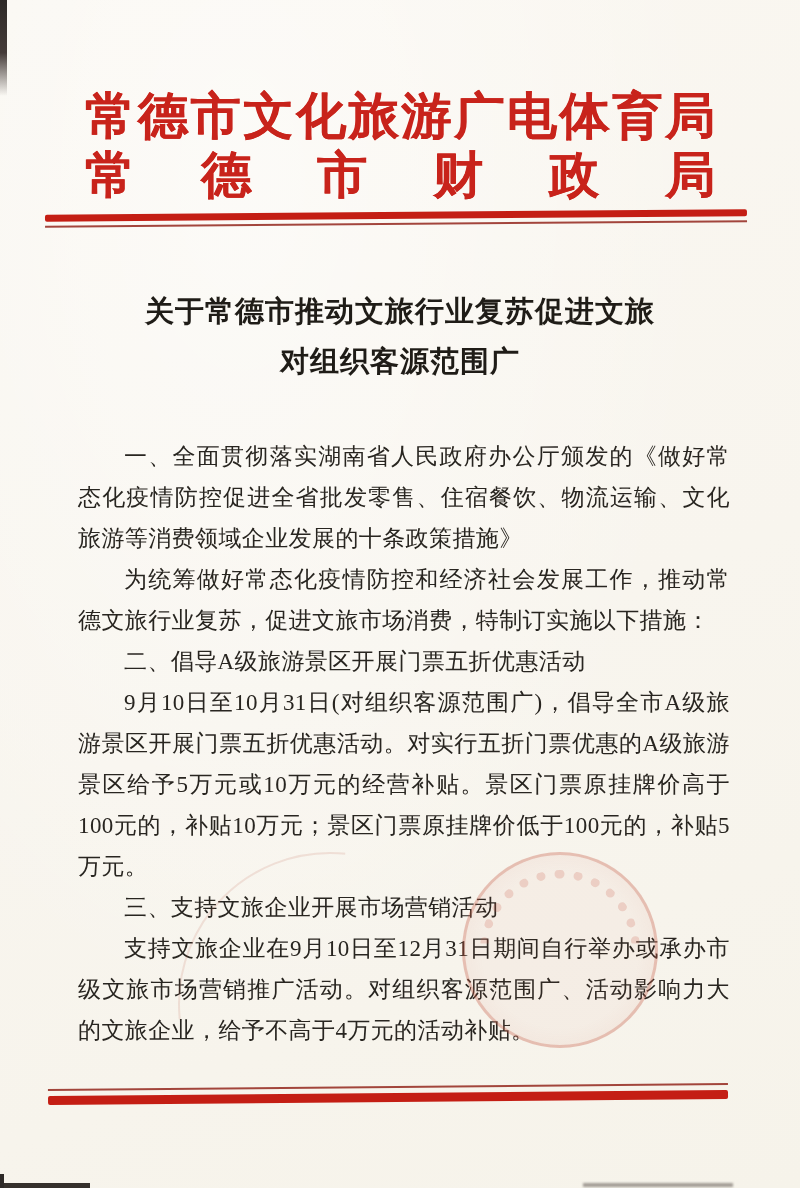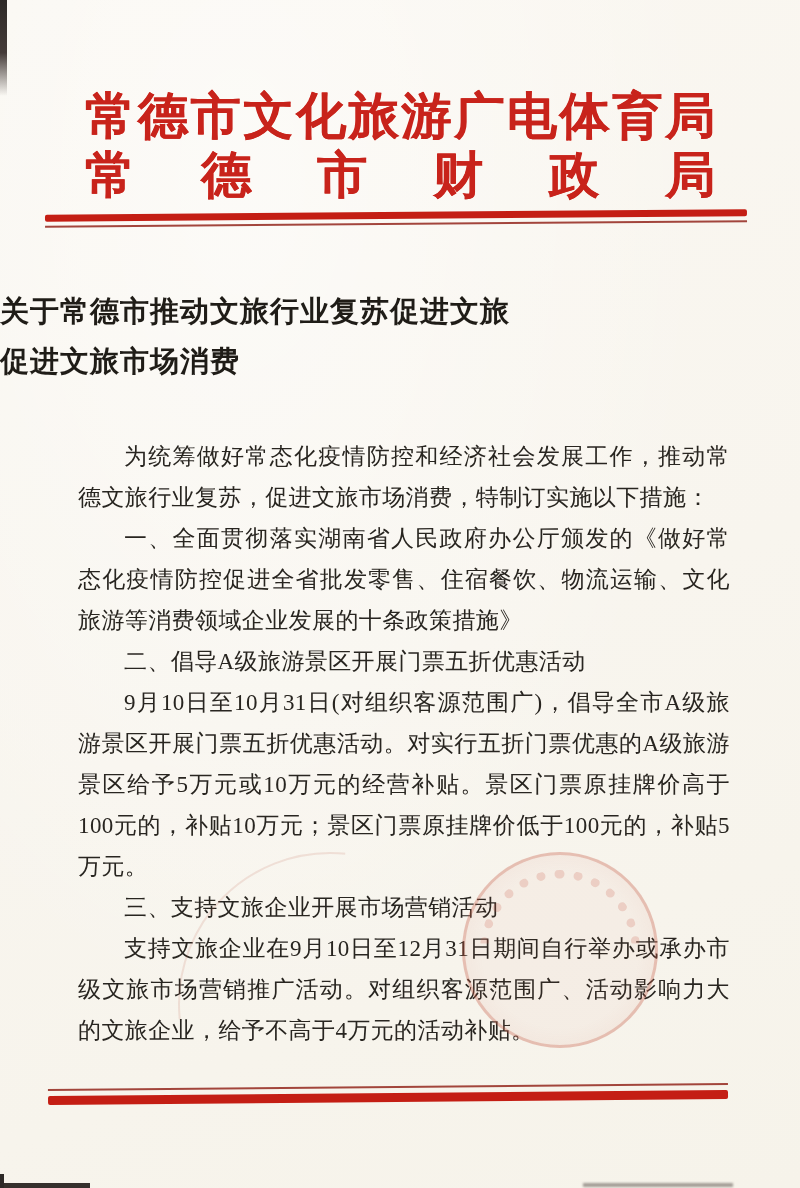--- a/index.html
+++ b/index.html
@@ -39,21 +39,21 @@
     text-shadow:0.6px 0 0 var(--header-red);}
   .agency-row span{display:block;}
   .agency-row.second{margin-top:6px;}
 
   .head-rule{position:absolute;top:212px;left:45px;width:702px;transform:rotate(-0.45deg);}
   .head-rule .thick{height:7px;background:var(--rule-red);border-radius:2px;}
   .head-rule .thin{height:2px;margin-top:4px;background:var(--rule-red-dark);opacity:.85;}
 
   
   .doc-title{position:absolute;top:286px;left:0;width:800px;margin:0;
-    color:var(--title-ink);
+    text-align:center;color:var(--title-ink);
     font-size:29px;font-weight:700;line-height:50px;letter-spacing:1px;}
   .doc-title span{display:block;}
 
   
   .body-text{position:absolute;top:436px;left:78px;width:652px;
     font-size:23px;line-height:41px;color:var(--ink);
     text-align:justify;letter-spacing:.4px;}
   .body-text p{margin:0;text-indent:2em;}
 
   
@@ -110,26 +110,26 @@
       </div>
   </div>
 
   <div class="head-rule">
     <div class="thick"></div>
     <div class="thin"></div>
   </div>
 
   <h1 class="doc-title">
     <span>关于常德市推动文旅行业复苏促进文旅</span>
-    <span>促进文旅市场消费</span>
+    <span>对组织客源范围广</span>
   </h1>
 
   <div class="body-text">
+      <p>一、全面贯彻落实湖南省人民政府办公厅颁发的《做好常态化疫情防控促进全省批发零售、住宿餐饮、物流运输、文化旅游等消费领域企业发展的十条政策措施》</p>
       <p>为统筹做好常态化疫情防控和经济社会发展工作，推动常德文旅行业复苏，促进文旅市场消费，特制订实施以下措施：</p>
-      <p>一、全面贯彻落实湖南省人民政府办公厅颁发的《做好常态化疫情防控促进全省批发零售、住宿餐饮、物流运输、文化旅游等消费领域企业发展的十条政策措施》</p>
       <p>二、倡导A级旅游景区开展门票五折优惠活动</p>
       <p>9月10日至10月31日(对组织客源范围广)，倡导全市A级旅游景区开展门票五折优惠活动。对实行五折门票优惠的A级旅游景区给予5万元或10万元的经营补贴。景区门票原挂牌价高于100元的，补贴10万元；景区门票原挂牌价低于100元的，补贴5万元。</p>
       <p>三、支持文旅企业开展市场营销活动</p>
       <p>支持文旅企业在9月10日至12月31日期间自行举办或承办市级文旅市场营销推广活动。对组织客源范围广、活动影响力大的文旅企业，给予不高于4万元的活动补贴。</p>
     </div>
 
   <div class="seal"></div>
   <div class="seal-arc"></div>
 
   <div class="foot-rule">

